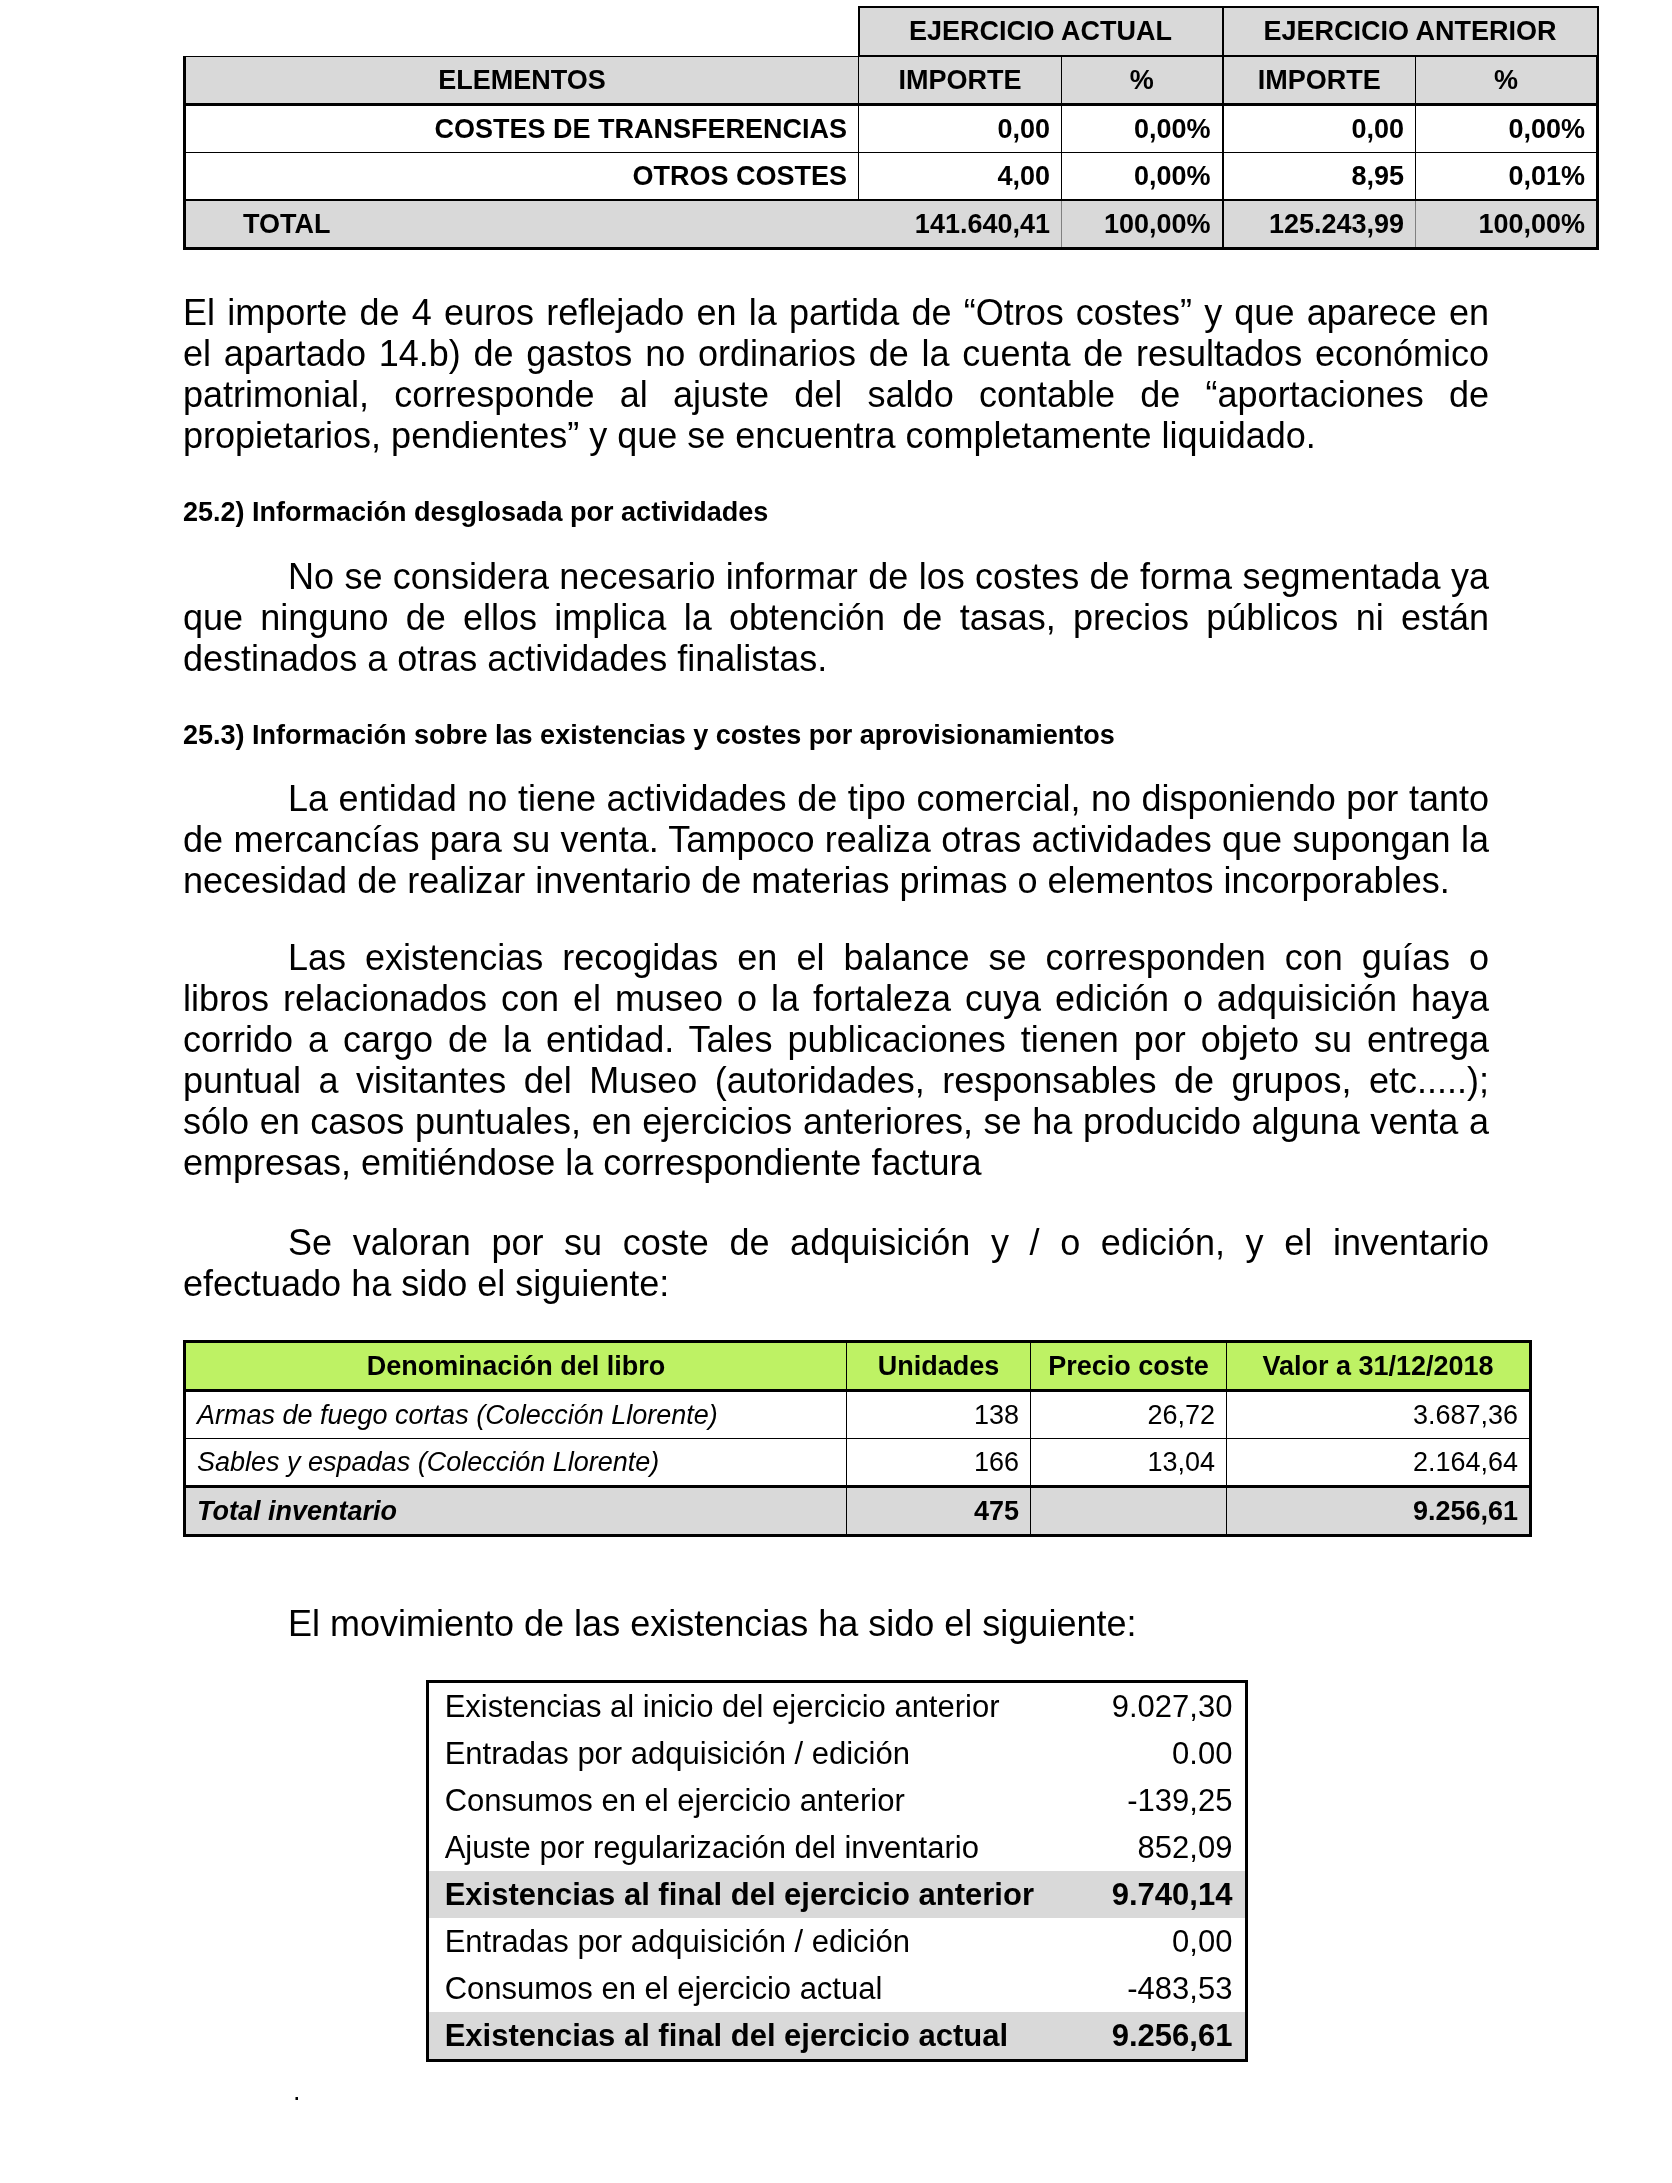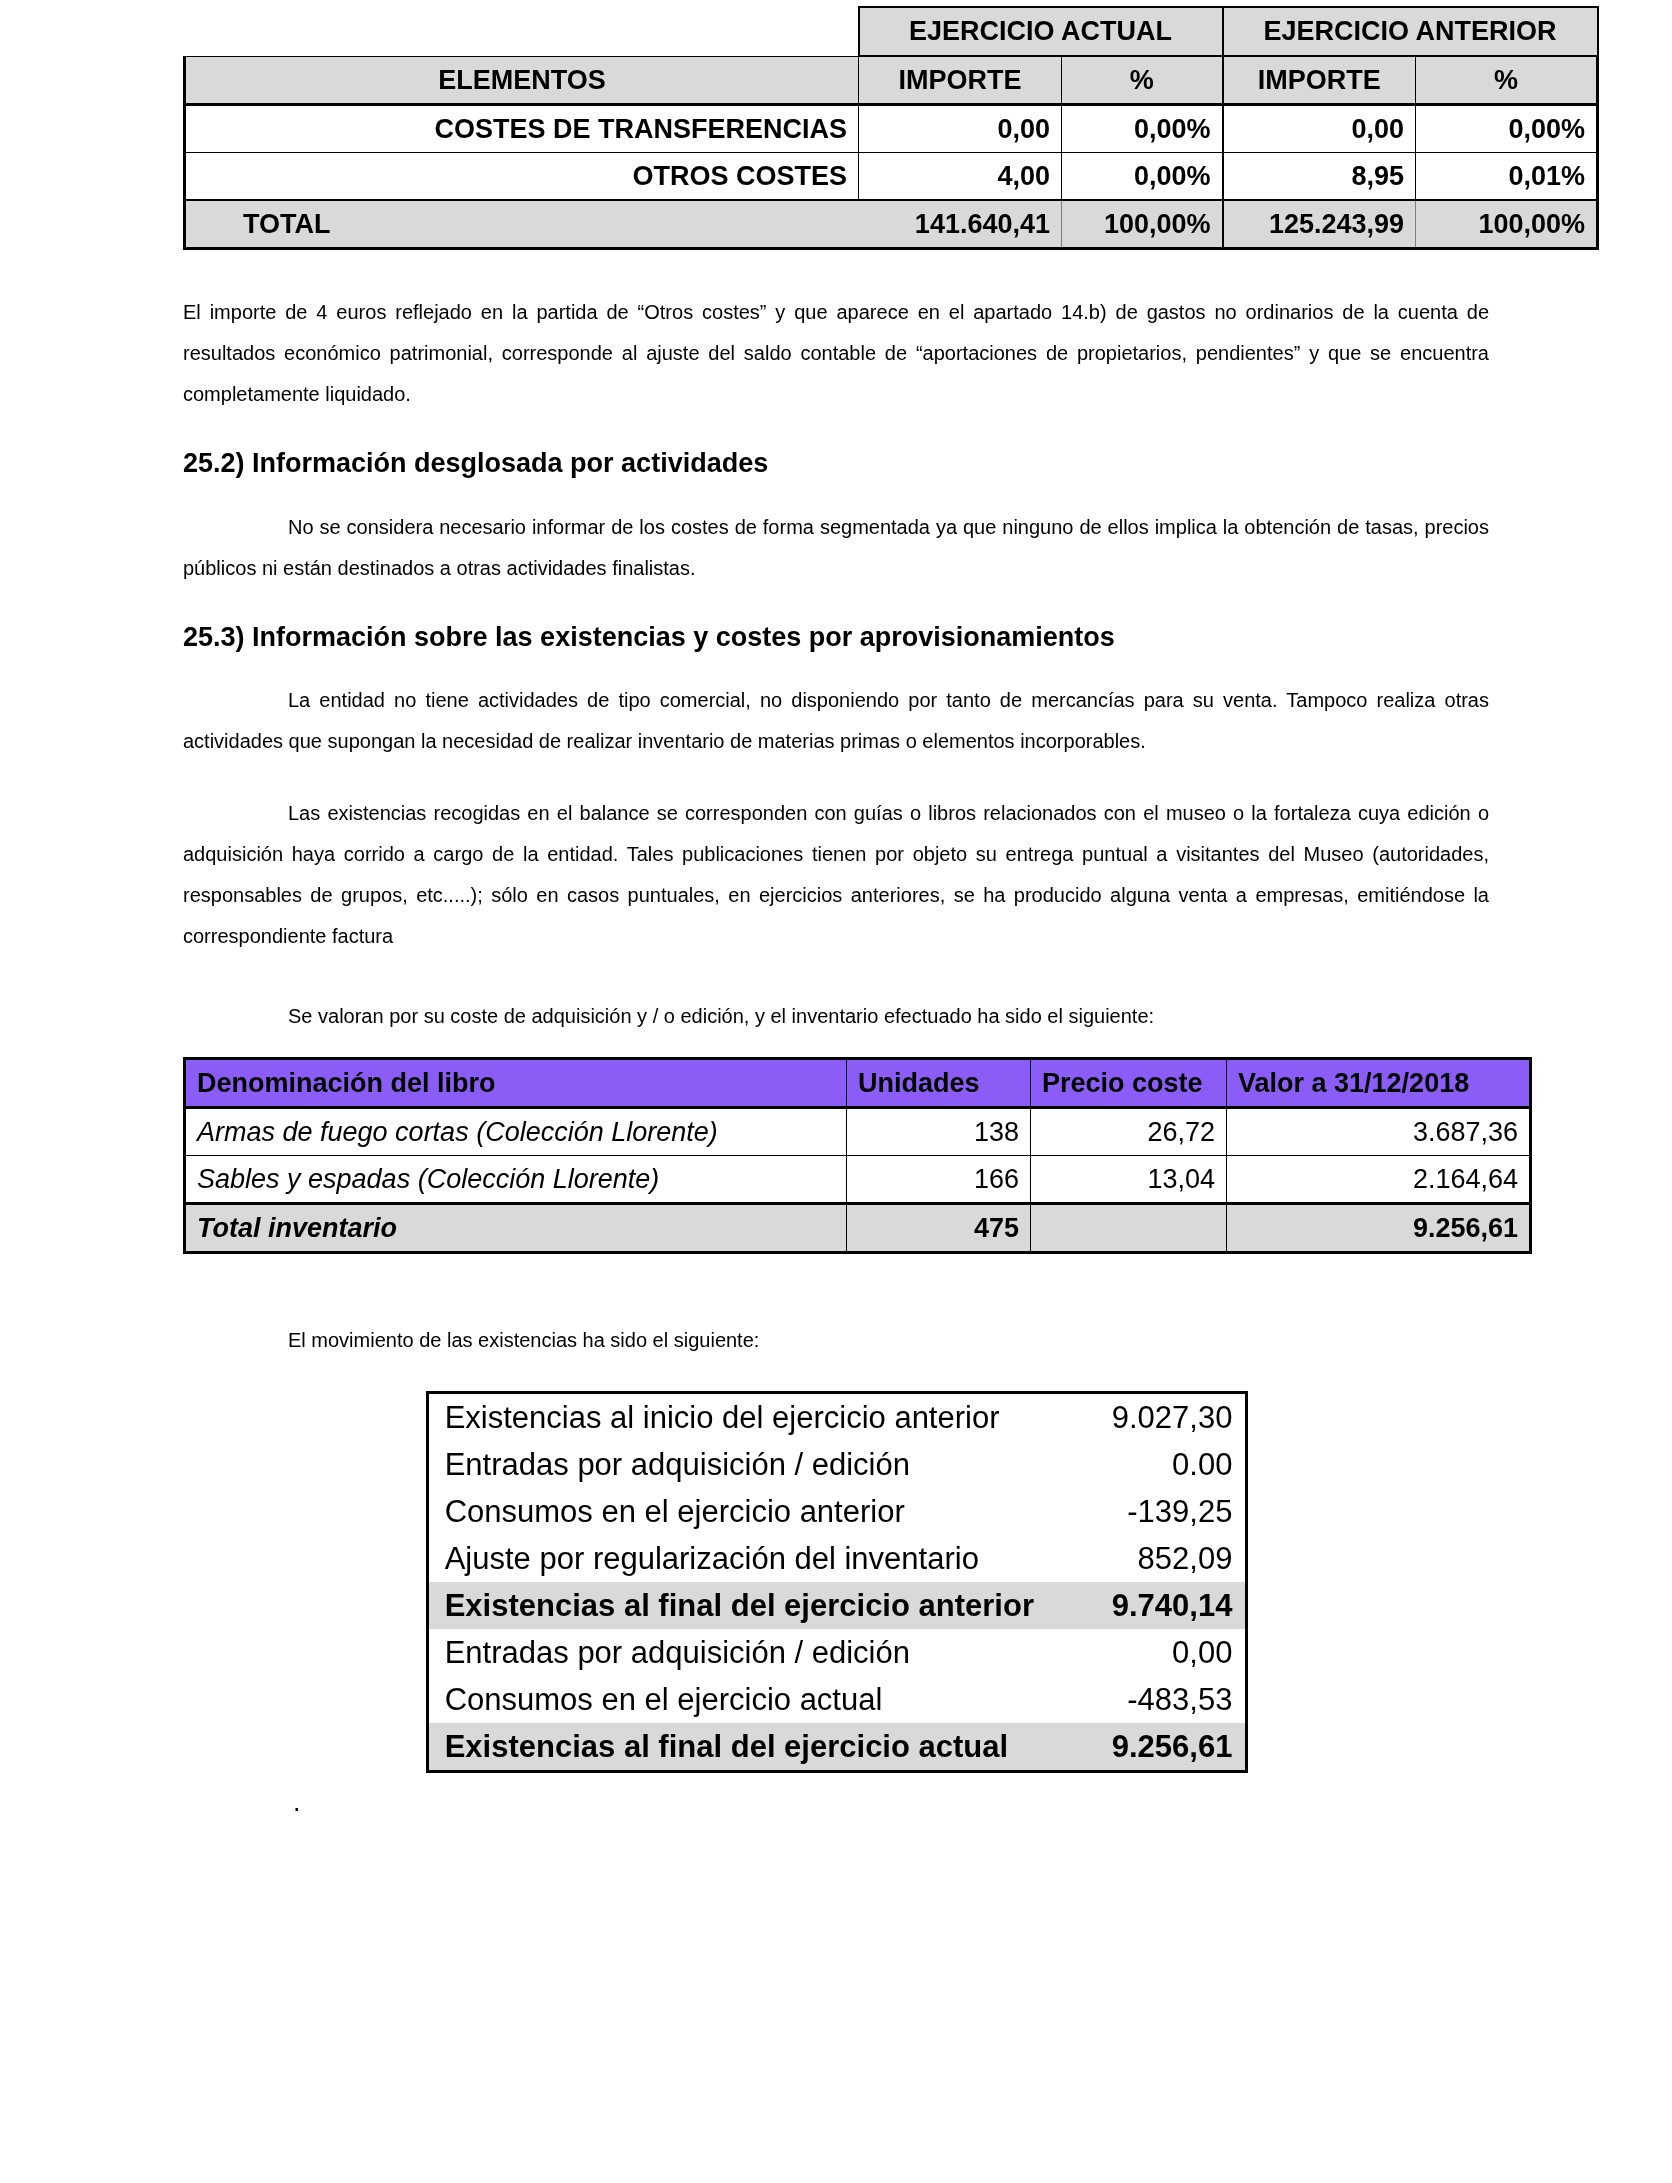--- a/index.html
+++ b/index.html
@@ -14,21 +14,21 @@
     width: 1672px;
     min-height: 2183px;
     background: #ffffff;
     box-sizing: border-box;
     padding: 6.3px 0 0 183px;
   }
 
   
   .para {
     width: 1306px;
-    font-size: 20px;
+    font-size: 36px;
     line-height: 41px;
     text-align: justify;
   }
   .indent { text-indent: 105px; }
   .heading {
     width: 1306px;
     font-size: 27px;
     line-height: 41px;
     font-weight: bold;
   }
@@ -89,23 +89,23 @@
     margin-top: 15.7px;
   }
   table.inv th, table.inv td {
     height: 46px;
     padding: 0 11px;
     overflow: hidden;
     white-space: nowrap;
     border: 1.6px solid #000;
   }
   table.inv th {
-    background: #8b5cf6;
-    font-weight: bold;
-    text-align: left;
+    background: #bef264;
+    font-weight: bold;
+    text-align: center;
     border-top: 3.1px solid #000;
     border-bottom: 3.1px solid #000;
   }
   table.inv .first { border-left: 3.1px solid #000; }
   table.inv .last  { border-right: 3.1px solid #000; }
   table.inv .lbl { text-align: left; font-style: italic; }
   table.inv .num { text-align: right; }
   table.inv tr.total td {
     background: #d9d9d9;
     font-weight: bold;

